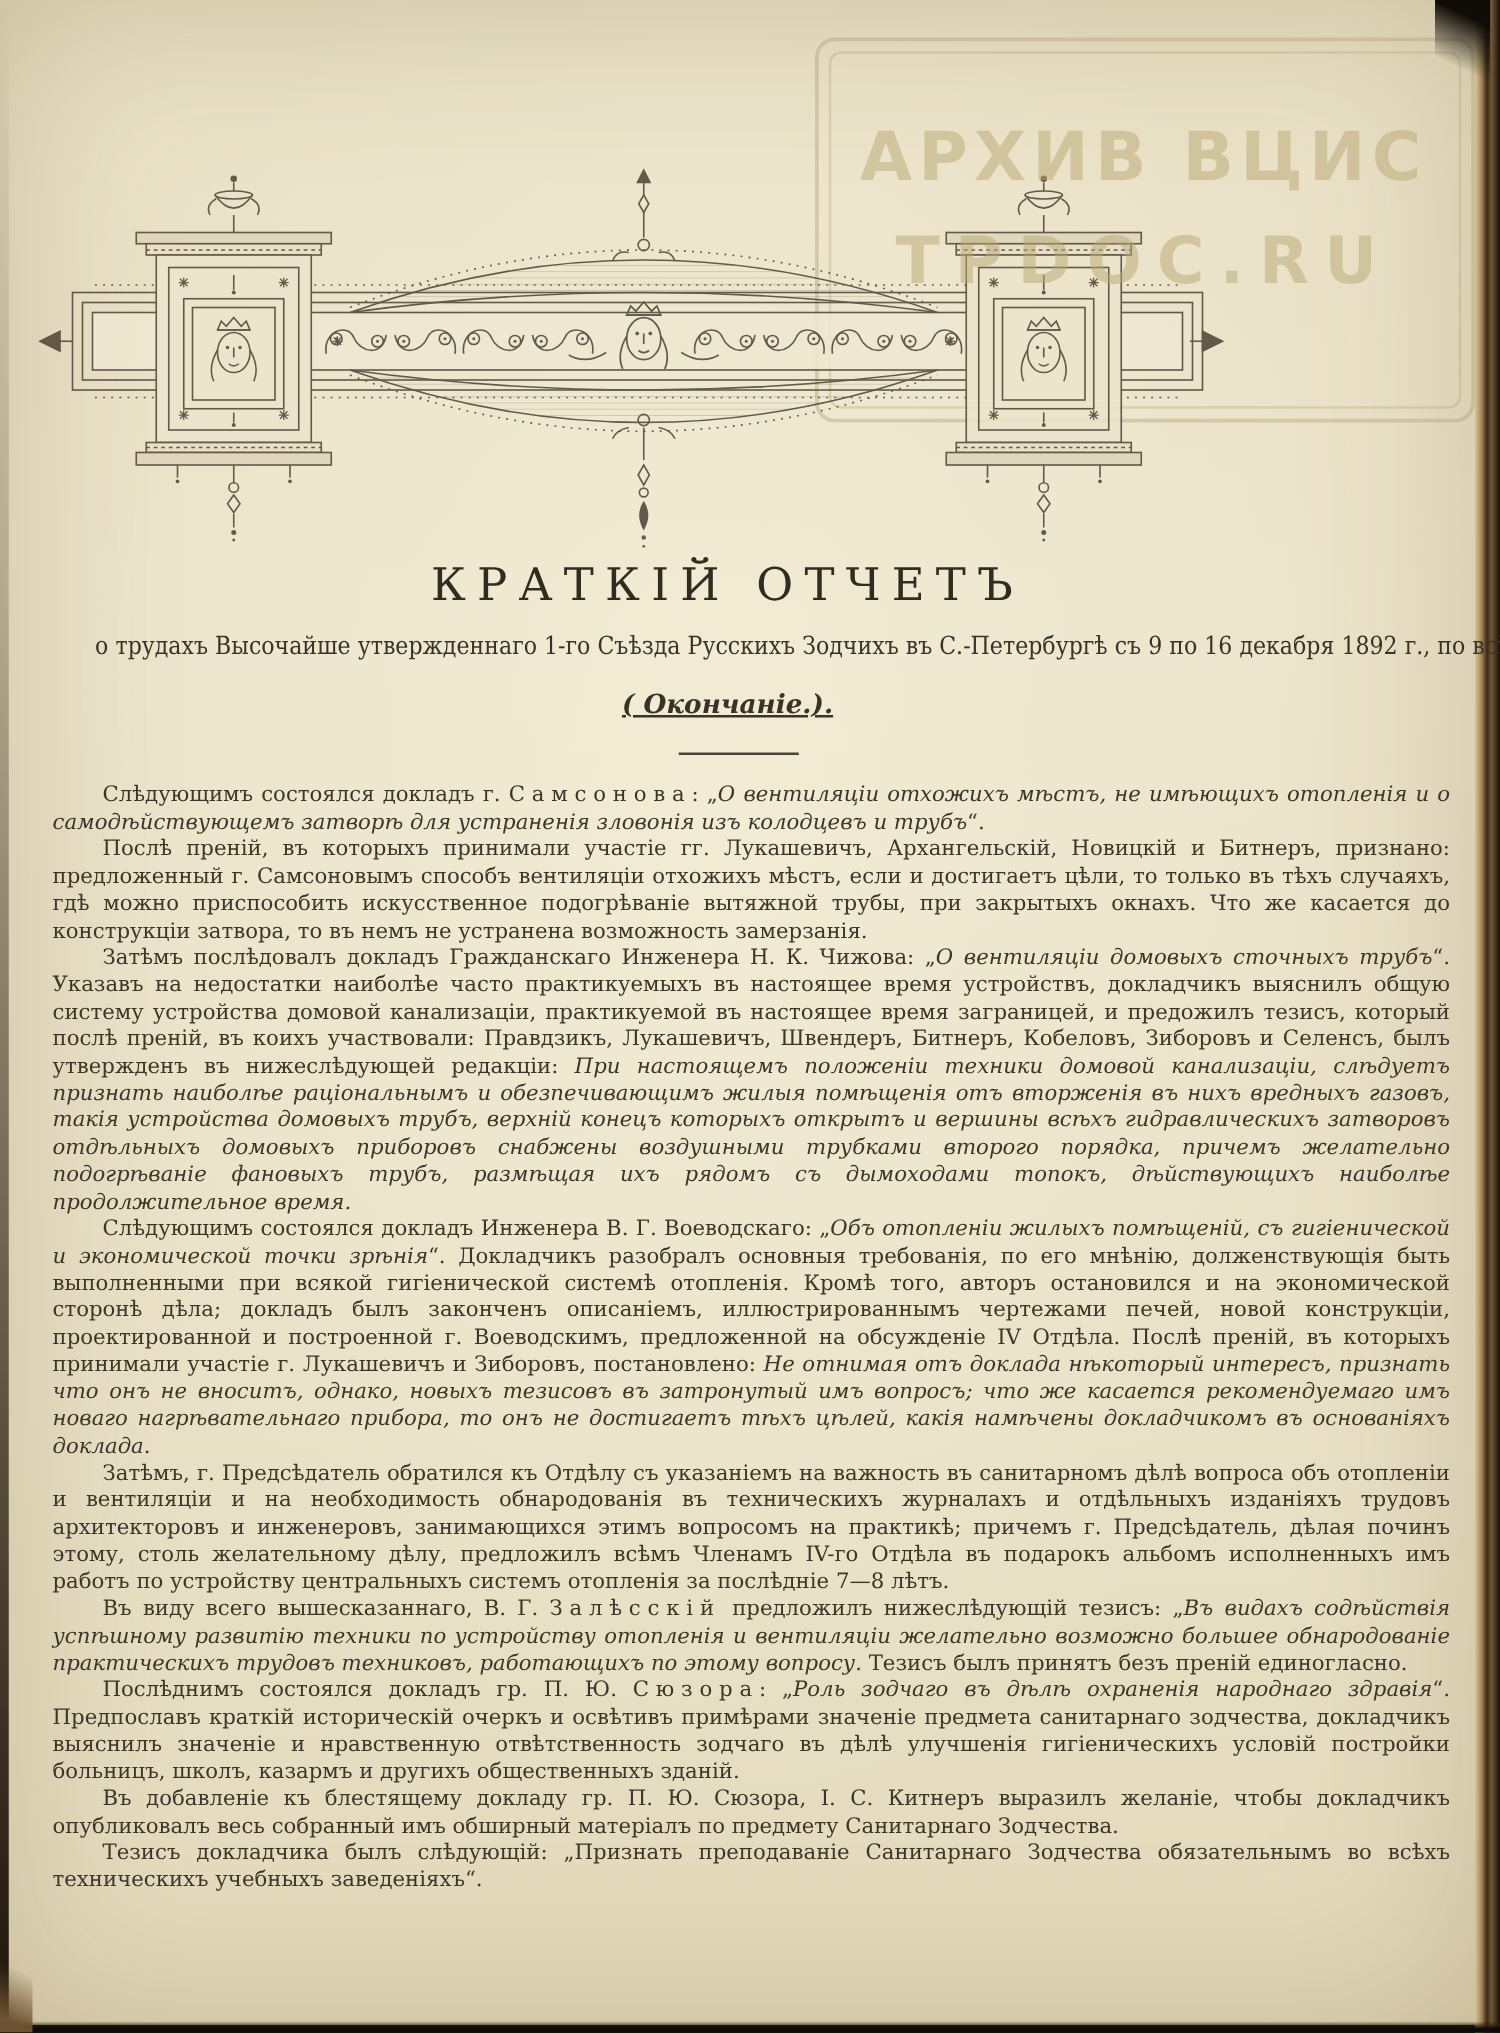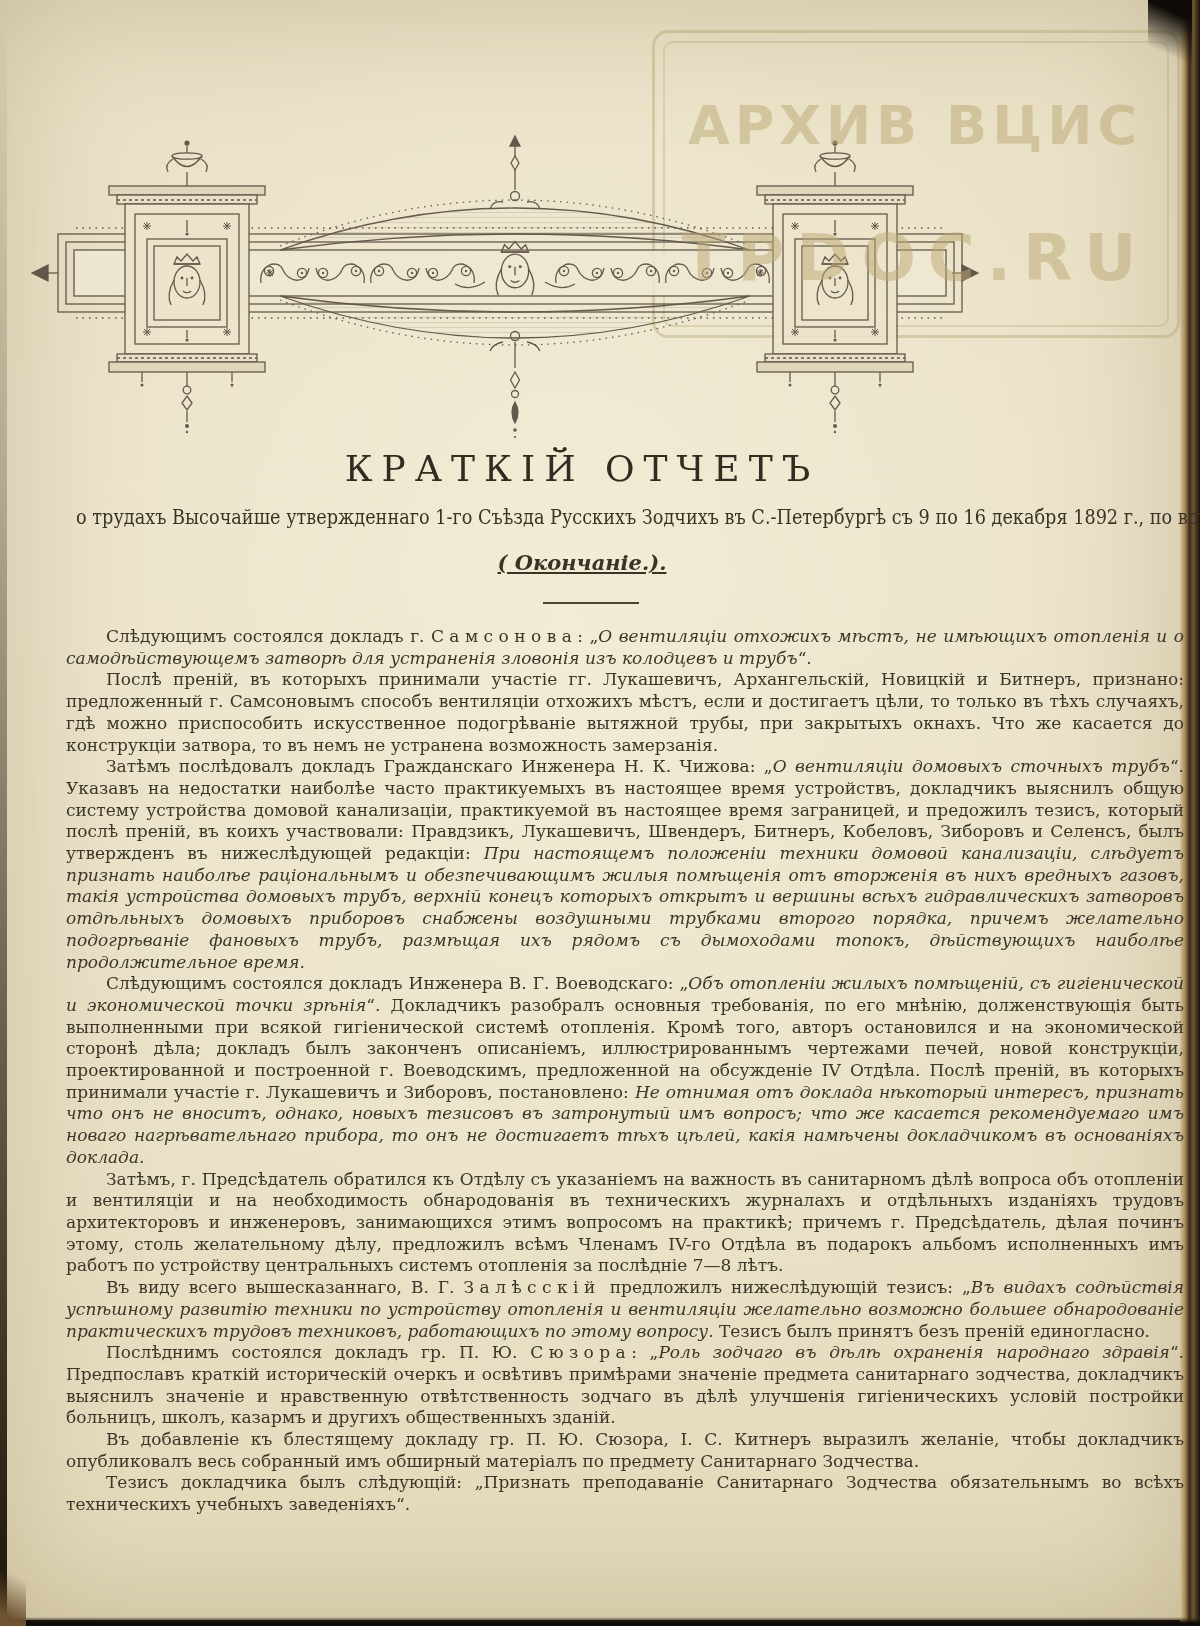--- a/index.html
+++ b/index.html
@@ -35,38 +35,37 @@
     position:absolute;left:8px;top:8px;right:8px;bottom:8px;
     border:2px solid rgba(178,161,112,.32);border-radius:10px;
   }
 
   .watermark{
     position:absolute;left:655px;top:94px;width:520px;text-align:center;
     font-family:"DejaVu Sans",sans-serif;font-weight:700;
     color:var(--wm,#bba974);opacity:.5;pointer-events:none;z-index:5;
   }
   .watermark .l1{font-size:54px;letter-spacing:5px;}
-  .watermark .l2{font-size:64px;letter-spacing:12px;margin-top:64px;}
+  .watermark .l2{font-size:52px;letter-spacing:12px;margin-top:22px;}
 
   .ornament{position:absolute;left:30px;top:132px;width:950px;height:318px;z-index:2;}
 
   .headerblock{position:absolute;left:38px;right:56px;z-index:3;text-align:center;color:var(--ink,#3d3529);}
   .title{top:448px;position:absolute;width:100%;
     font-size:36px;font-weight:400;letter-spacing:9px;color:#322b21;}
   .subtitle{top:506px;position:absolute;width:100%;white-space:nowrap;
     font-size:19px;transform:scale(.93,1.05);transform-origin:50% 50%;color:#3a3226;}
   .okonchanie{top:550px;position:absolute;width:100%;
     font-style:italic;font-weight:700;font-size:21px;color:#3a3226;text-decoration:underline;}
   .rule{position:absolute;top:602px;left:50%;margin-left:-48px;width:96px;height:2px;background:#4c4436;}
 
   .bodytext{
     position:absolute;left:42px;width:1118px;top:626px;z-index:3;
     font-size:17px;line-height:21.7px;color:var(--ink,#3d3529);
     text-align:justify;
-    margin-left:24px;
   }
   .bodytext p{margin:0;text-indent:40px;}
   .ital{font-style:italic;}
   .sperr{letter-spacing:.32em;}
 </style>
 </head>
 <body>
 
 <div class="page">
 

